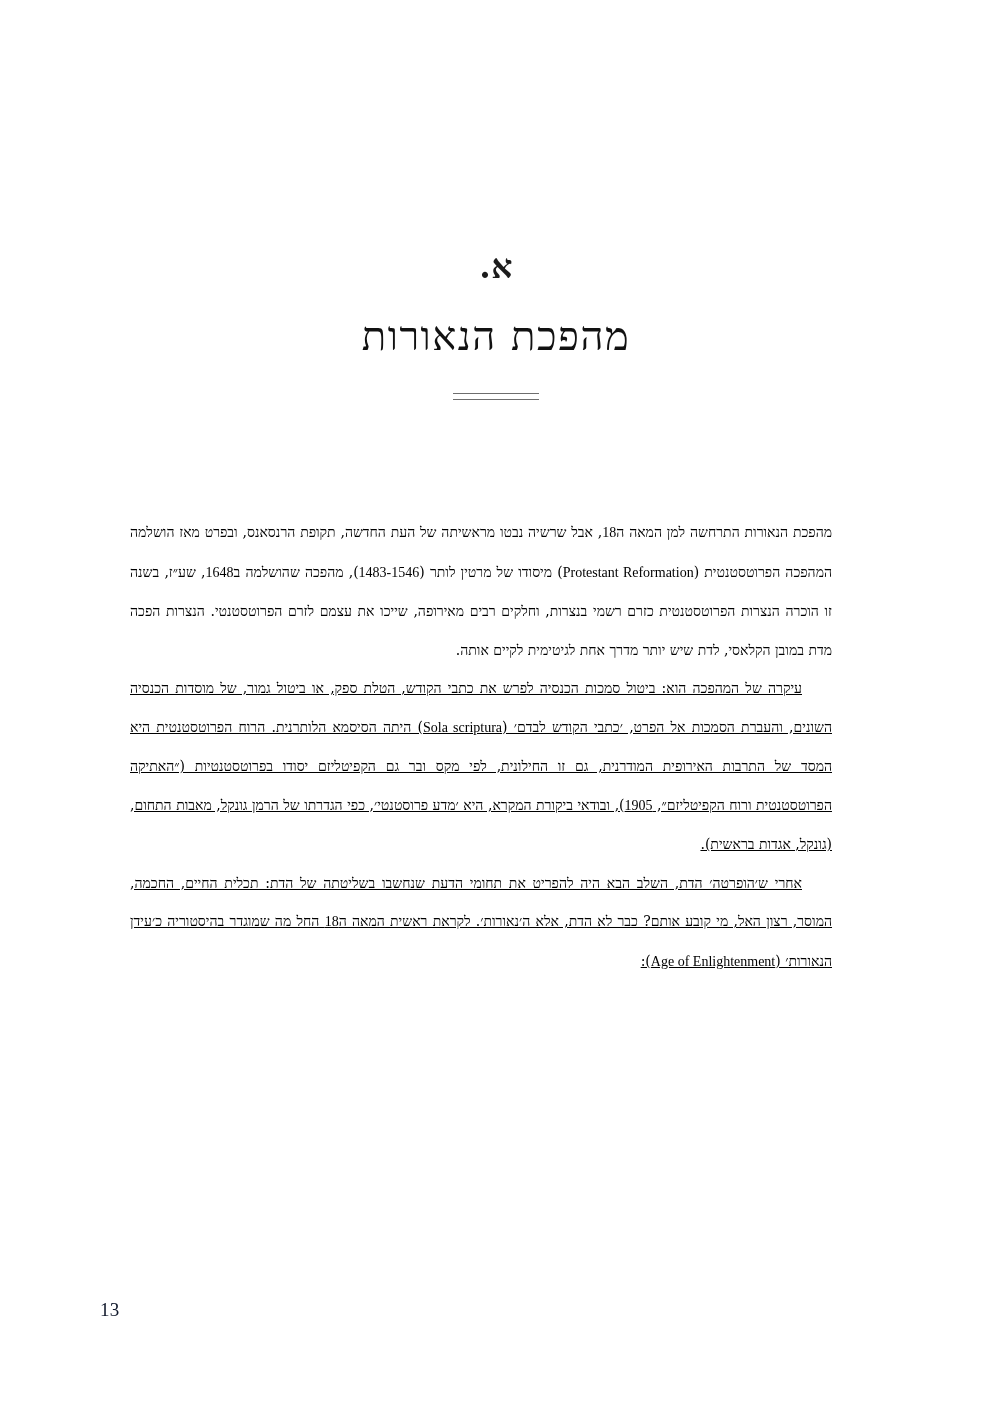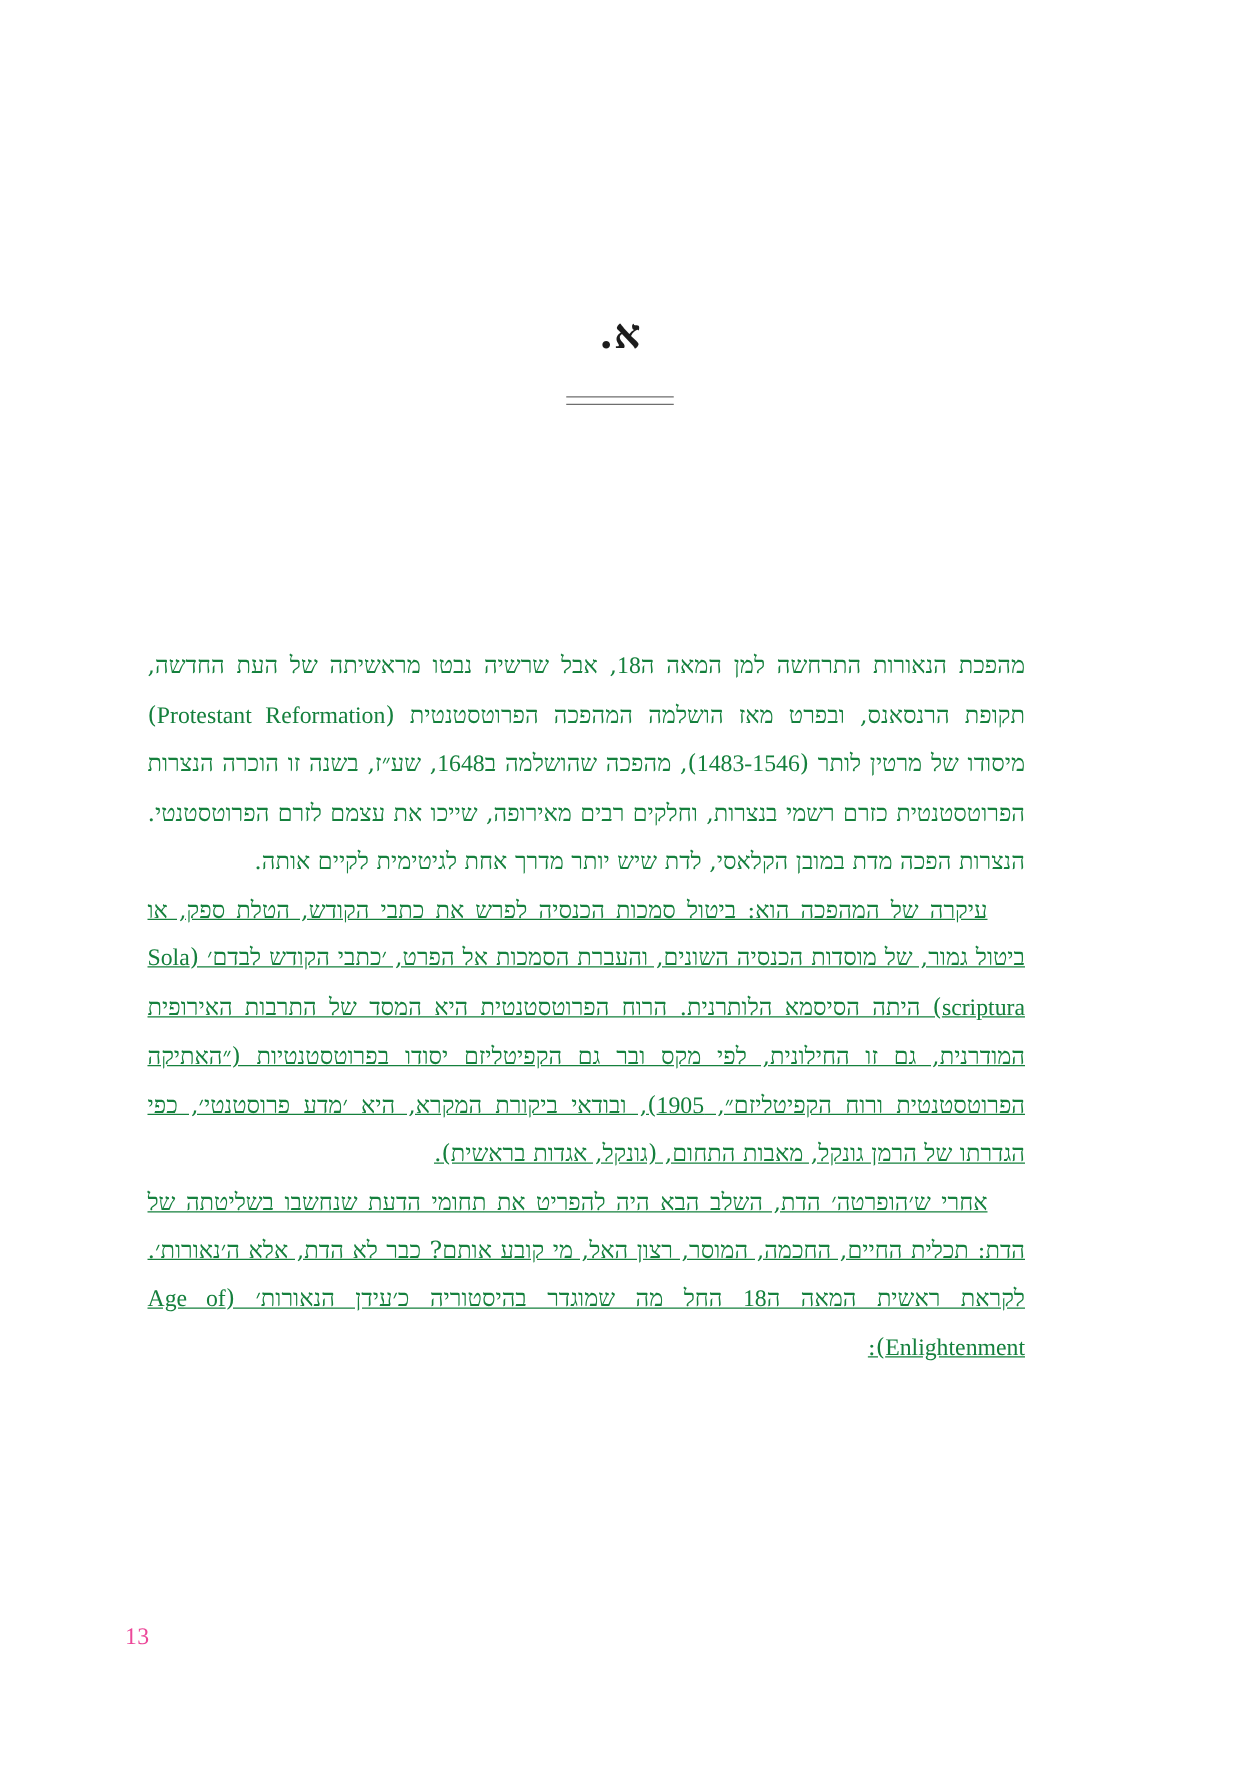--- a/index.html
+++ b/index.html
@@ -60,29 +60,29 @@
     background: #6e6e6e;
   }
   .title-rule .rule-line + .rule-line {
     margin-top: 5px;
   }
 
   
   .body-text {
     position: absolute;
     top: 513px;
-    right: 172px;
+    right: 160px;
     width: 702px;
     direction: rtl;
     text-align: justify;
     text-justify: inter-word;
     font-family: "DejaVu Serif", "Liberation Serif", serif;
-    font-size: 19px;
+    font-size: 14px;
     line-height: 38.5px;
-    color: #15803d;
+    color: #000000;
   }
 
   .body-text p {
     margin: 0;
     text-align: justify;
   }
 
   .body-text p.indented {
     text-indent: 30px;
     text-decoration: underline;
@@ -100,31 +100,32 @@
   }
 
   
   .folio {
     position: absolute;
     left: 100px;
     top: 1299px;
     direction: ltr;
     font-family: "Liberation Serif", "DejaVu Serif", serif;
     font-size: 19px;
-    color: #ec4899;
+    color: #0f172a;
     letter-spacing: 0.3px;
   }
 </style>
 </head>
 <body>
 
 <div class="page">
 
   <div class="chapter-head">
     <div class="chapter-number">א.</div>
+    <h1 class="chapter-title">מהפכת הנאורות</h1>
     <div class="title-rule">
       <div class="rule-line"></div>
       <div class="rule-line"></div>
     </div>
   </div>
 
   <div class="body-text">
     <p>מהפכת הנאורות התרחשה למן המאה ה<span class="ltr">18</span>, אבל שרשיה נבטו מראשיתה של העת החדשה, תקופת הרנסאנס, ובפרט מאז הושלמה המהפכה הפרוטסטנטית (<span class="ltr">Protestant Reformation</span>) מיסודו של מרטין לותר (<span class="ltr">1483-1546</span>), מהפכה שהושלמה ב<span class="ltr">1648</span>, שע״ז, בשנה זו הוכרה הנצרות הפרוטסטנטית כזרם רשמי בנצרות, וחלקים רבים מאירופה, שייכו את עצמם לזרם הפרוטסטנטי. הנצרות הפכה מדת במובן הקלאסי, לדת שיש יותר מדרך אחת לגיטימית לקיים אותה.</p>
     <p class="indented">עיקרה של המהפכה הוא: ביטול סמכות הכנסיה לפרש את כתבי הקודש, הטלת ספק, או ביטול גמור, של מוסדות הכנסיה השונים, והעברת הסמכות אל הפרט, ׳כתבי הקודש לבדם׳ (<span class="ltr">Sola scriptura</span>) היתה הסיסמא הלותרנית. הרוח הפרוטסטנטית היא המסד של התרבות האירופית המודרנית, גם זו החילונית, לפי מקס ובר גם הקפיטליזם יסודו בפרוטסטנטיות (״האתיקה הפרוטסטנטית ורוח הקפיטליזם״, <span class="ltr">1905</span>), ובודאי ביקורת המקרא, היא ׳מדע פרוסטנטי׳, כפי הגדרתו של הרמן גונקל, מאבות התחום, (גונקל, אגדות בראשית).</p>
     <p class="indented">אחרי ש׳הופרטה׳ הדת, השלב הבא היה להפריט את תחומי הדעת שנחשבו בשליטתה של הדת: תכלית החיים, החכמה, המוסר, רצון האל, מי קובע אותם? כבר לא הדת, אלא ה׳נאורות׳. לקראת ראשית המאה ה<span class="ltr">18</span> החל מה שמוגדר בהיסטוריה כ׳עידן הנאורות׳ (<span class="ltr">Age of Enlightenment</span>):</p>

